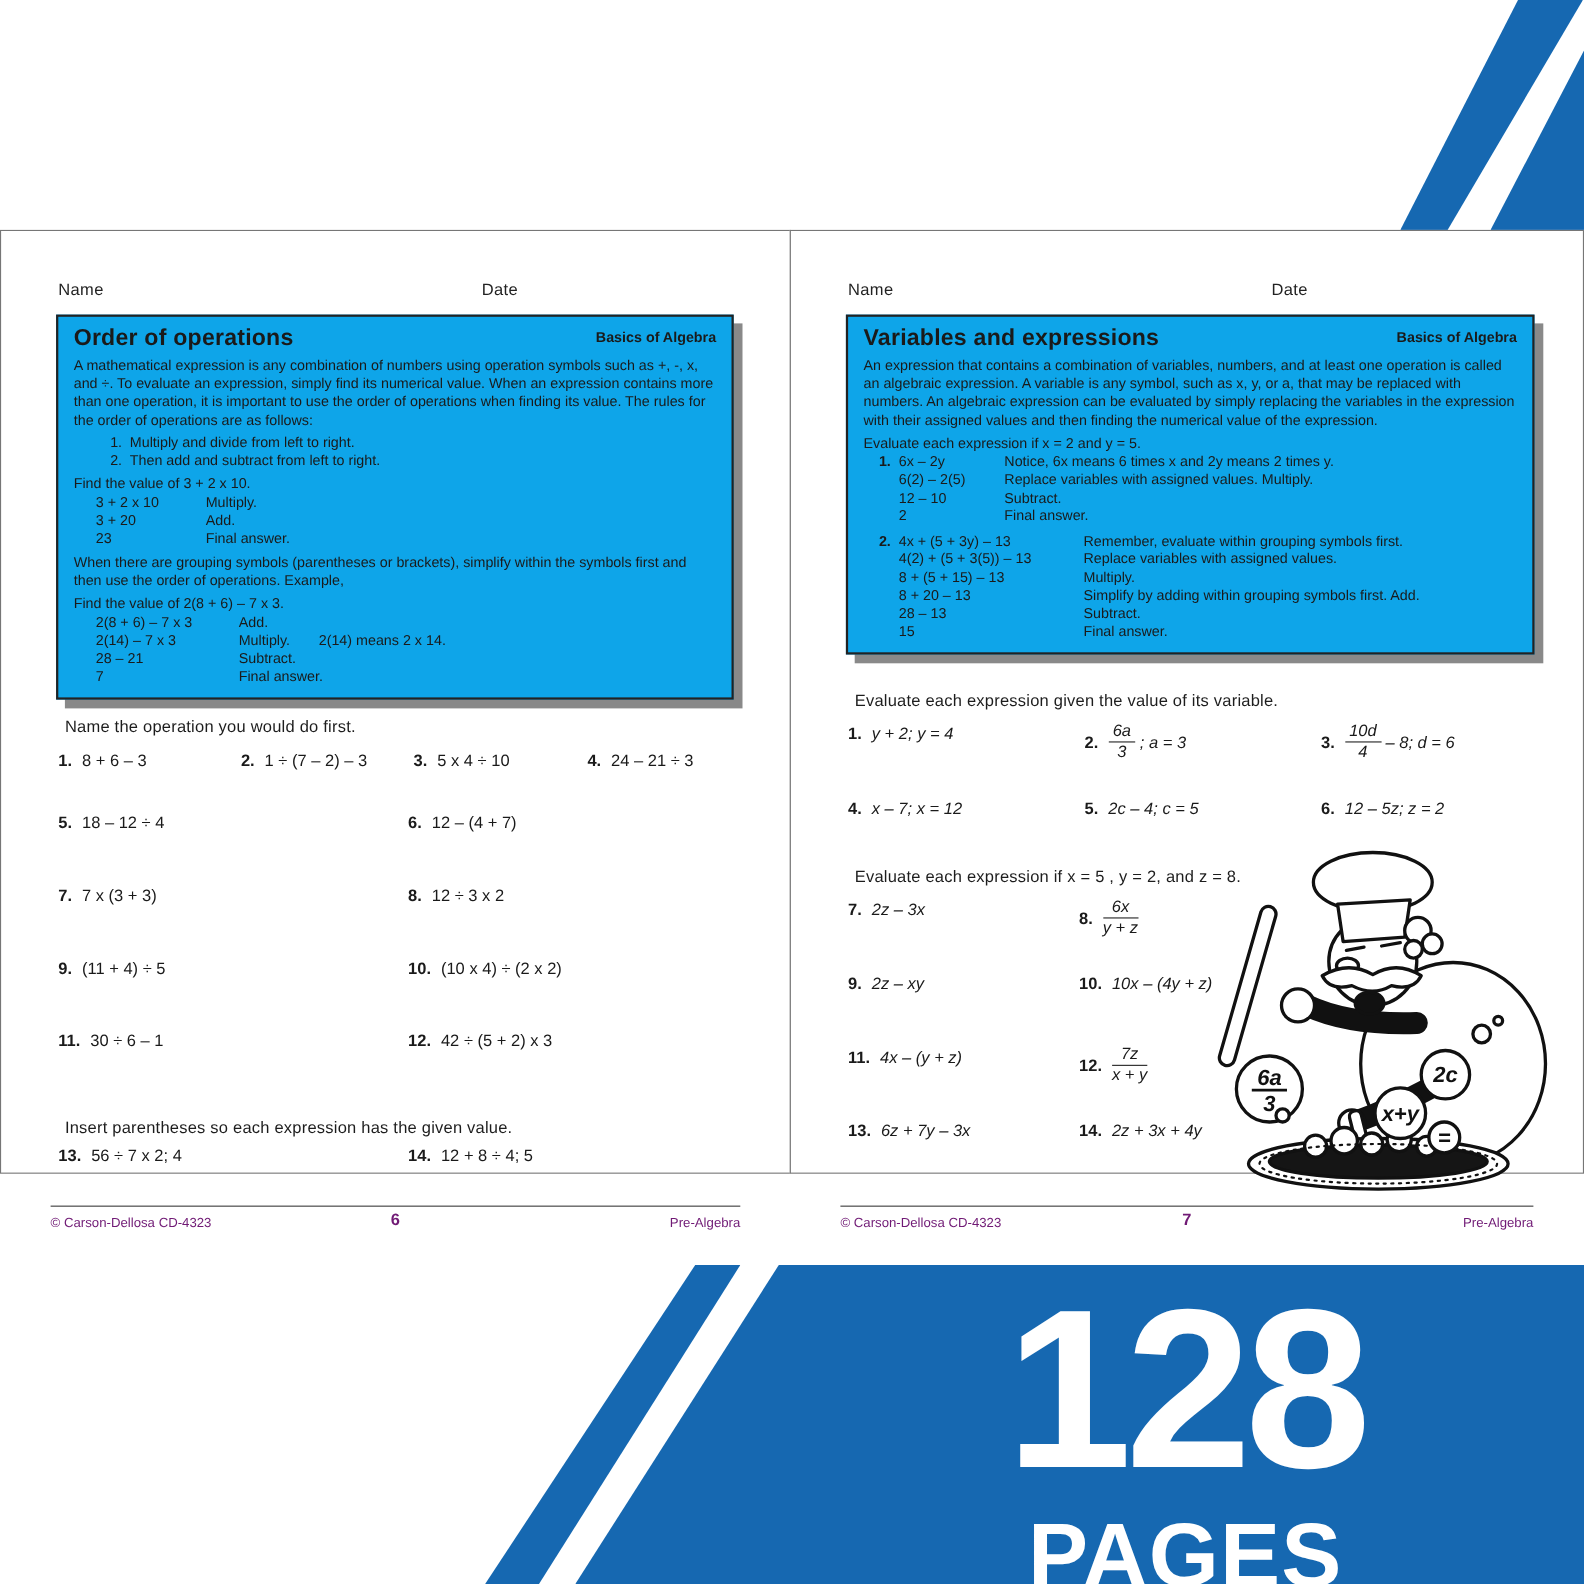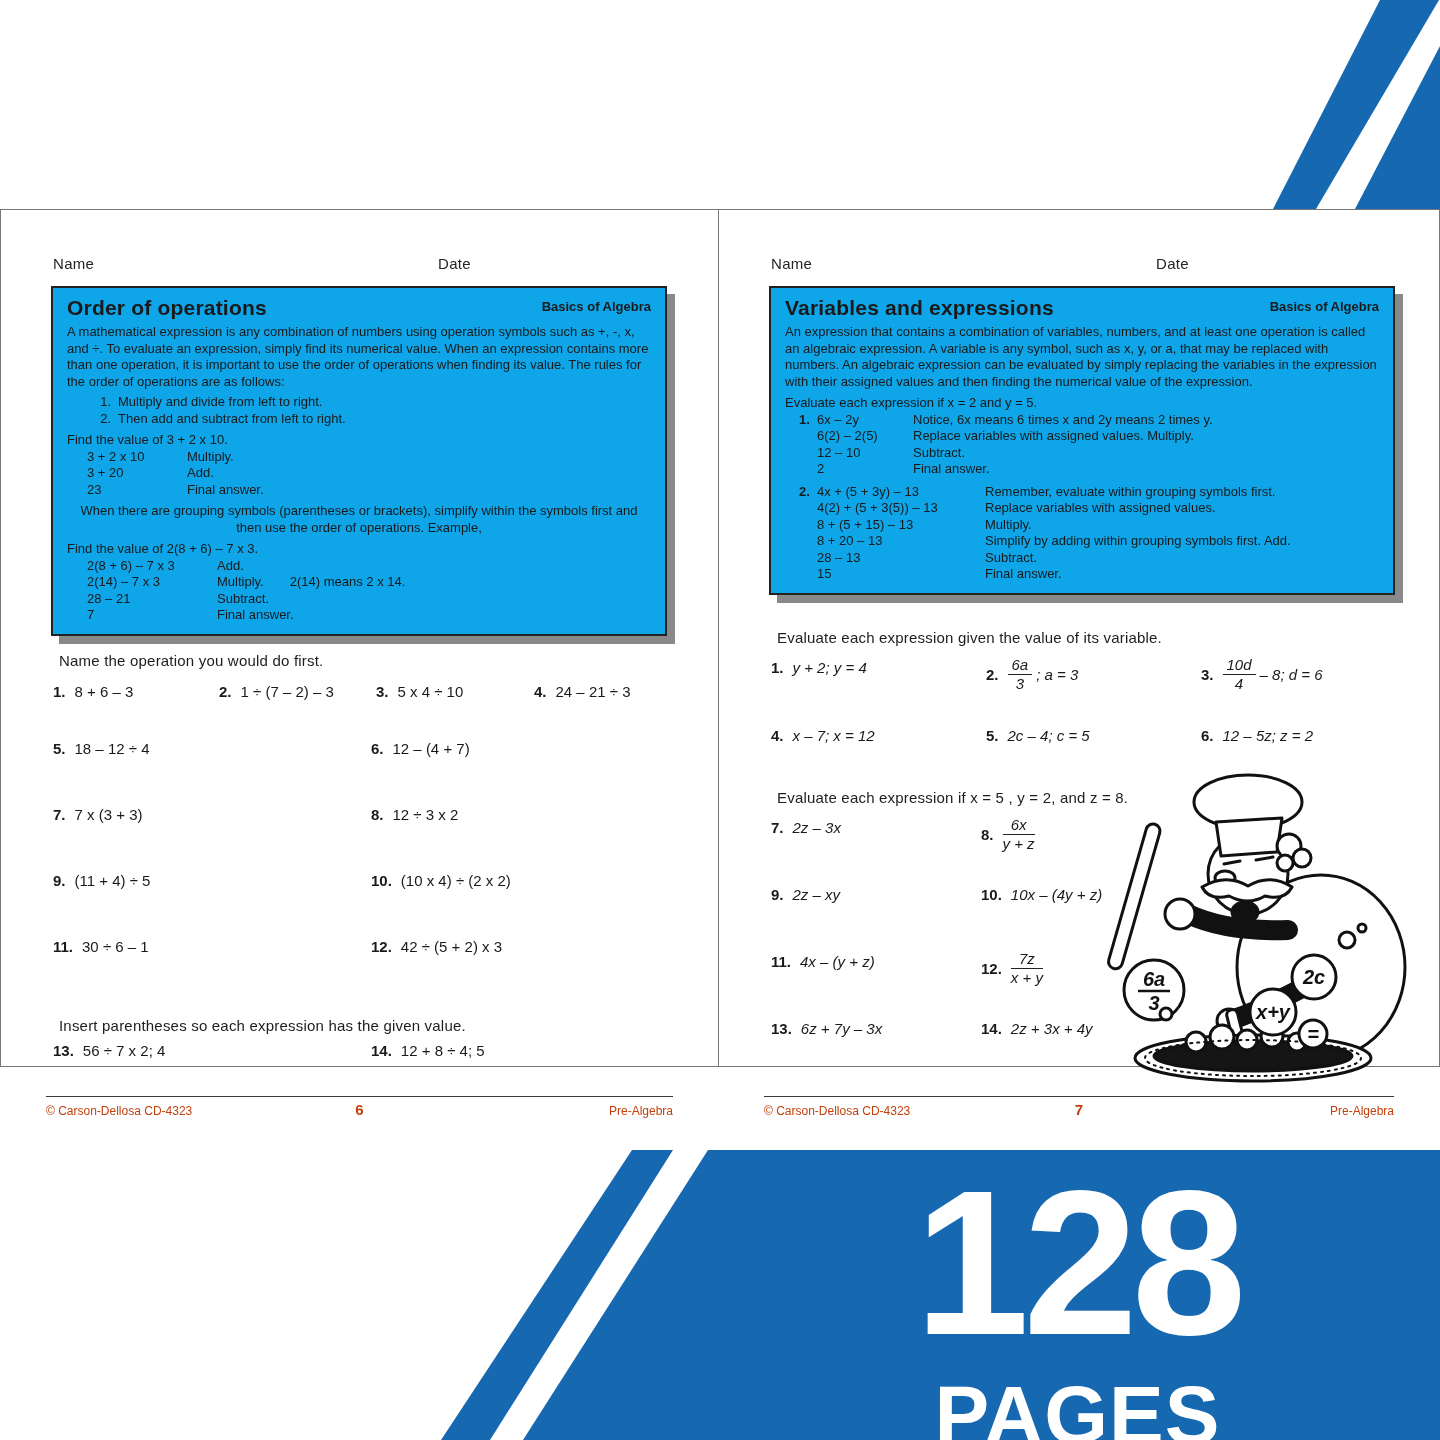--- a/index.html
+++ b/index.html
@@ -29,21 +29,21 @@
 
   
   .wbox{position:absolute;left:50px;top:76px;background:#0ea5e9;border:2px solid #222;
         box-shadow:8px 8px 0 #898989;padding:8px 14px 10px 14px;box-sizing:border-box;}
   #pageL .wbox{width:616px;} #pageR .wbox{width:626px;}
   .boxhead{display:flex;justify-content:space-between;align-items:flex-start;margin-bottom:4px;}
   .btitle{font-size:21px;font-weight:bold;letter-spacing:.2px;}
   .btag{font-size:13px;font-weight:bold;padding-top:3px;}
   .wbox p{margin:0;font-size:13px;line-height:16.5px;}
   .wbox .lead{margin-top:5px;}
-  .wbox .mt{margin-top:5px;text-align:center;}
+  .wbox .mt{margin-top:5px;}
   .rules{margin:4px 0 0 26px;}
   .rrow{font-size:13px;line-height:16.5px;display:flex;}
   .rrow .rn{width:18px;text-align:right;margin-right:7px;}
   .steps{margin-left:20px;}
   .srow{display:grid;grid-template-columns:100px 1fr;font-size:13px;line-height:16.5px;}
   .steps.s2 .srow{grid-template-columns:130px 1fr;}
   .snote{margin-left:26px;}
   .exrow{display:grid;font-size:13px;line-height:16.5px;margin-left:14px;}
   .ex1 .exrow{grid-template-columns:18px 96px 1fr;}
   .ex2 .exrow{grid-template-columns:18px 168px 1fr;}
@@ -61,21 +61,21 @@
   .item{font-size:15px;white-space:nowrap;}
   .no{font-weight:bold;margin-right:9px;}
   .vex{font-style:italic;}
   .frac{display:inline-flex;flex-direction:column;text-align:center;vertical-align:middle;
         font-style:italic;line-height:1.05;margin-right:4px;position:relative;top:-2px;}
   .frac .fnum{border-bottom:1.4px solid #222;padding:0 4px 1px 4px;}
   .frac .fden{padding-top:1px;}
 
   
   .pfooter{position:absolute;left:45px;right:45px;top:886px;border-top:1.5px solid #3a3a3a;
-           padding-top:7px;display:flex;justify-content:space-between;font-size:12px;color:#c2410c;}
+           padding-top:7px;display:flex;justify-content:space-between;font-size:12px;color:#701a75;}
   .pnum{position:absolute;left:50%;transform:translateX(-50%);font-weight:bold;font-size:15px;top:4px;}
 
   
   .chef{position:absolute;left:357px;top:562px;}
   .chef *{vector-effect:none;}
   .chef text{font-family:"Liberation Sans",sans-serif;font-weight:bold;font-style:italic;
              font-size:20px;text-anchor:middle;fill:#111;}
 </style>
 </head>
 <body>

